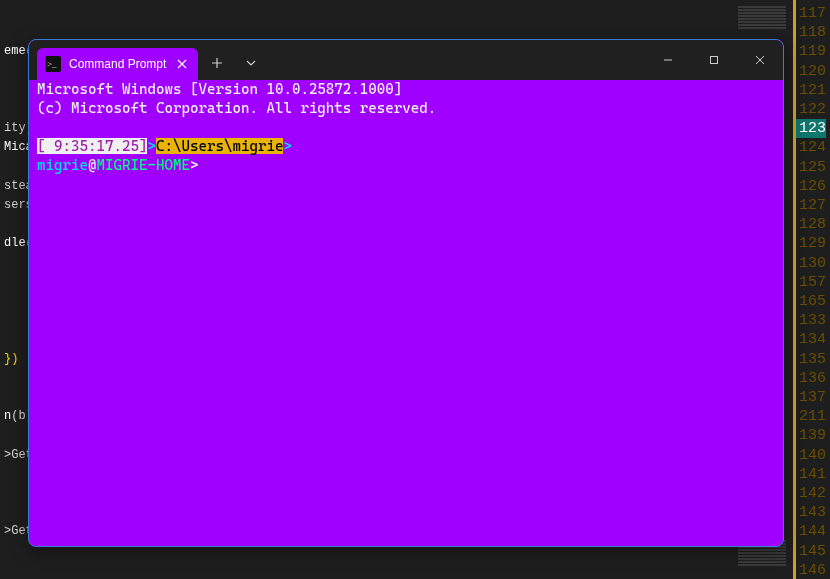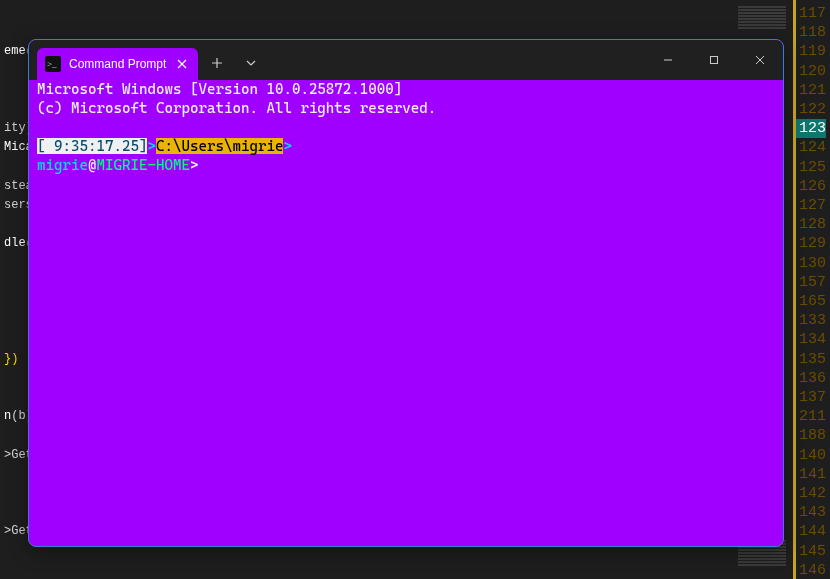--- a/index.html
+++ b/index.html
@@ -146,21 +146,21 @@
     font-size: 14.5px;
     line-height: 19px;
     color: #f0f0f0;
     font-family: Consolas, 'Cascadia Mono', monospace;
     white-space: pre;
     overflow: hidden;
   }
   .term-line { display: block; }
   .hl-invert {
     background: #f0f0f0;
-    color: #0c4a6e;
+    color: #a21caf;
   }
   .hl-cyan-bg {
     background: #eab308;
     color: #000;
   }
   .fg-cyan { color: #00e0e0; }
   .fg-green { color: #00ff7f; }
   .fg-gray { color: #f0f0f0; }
 </style>
 </head>
@@ -237,21 +237,21 @@
       <div class="">129</div>
       <div class="">130</div>
       <div class="">157</div>
       <div class="">165</div>
       <div class="">133</div>
       <div class="">134</div>
       <div class="">135</div>
       <div class="">136</div>
       <div class="">137</div>
       <div class="">211</div>
-      <div class="">188</div>
+      <div class="">139</div>
       <div class="">140</div>
       <div class="">141</div>
       <div class="">142</div>
       <div class="">143</div>
       <div class="">144</div>
       <div class="">145</div>
       <div class="">146</div>
     </div>
 </div>
 

